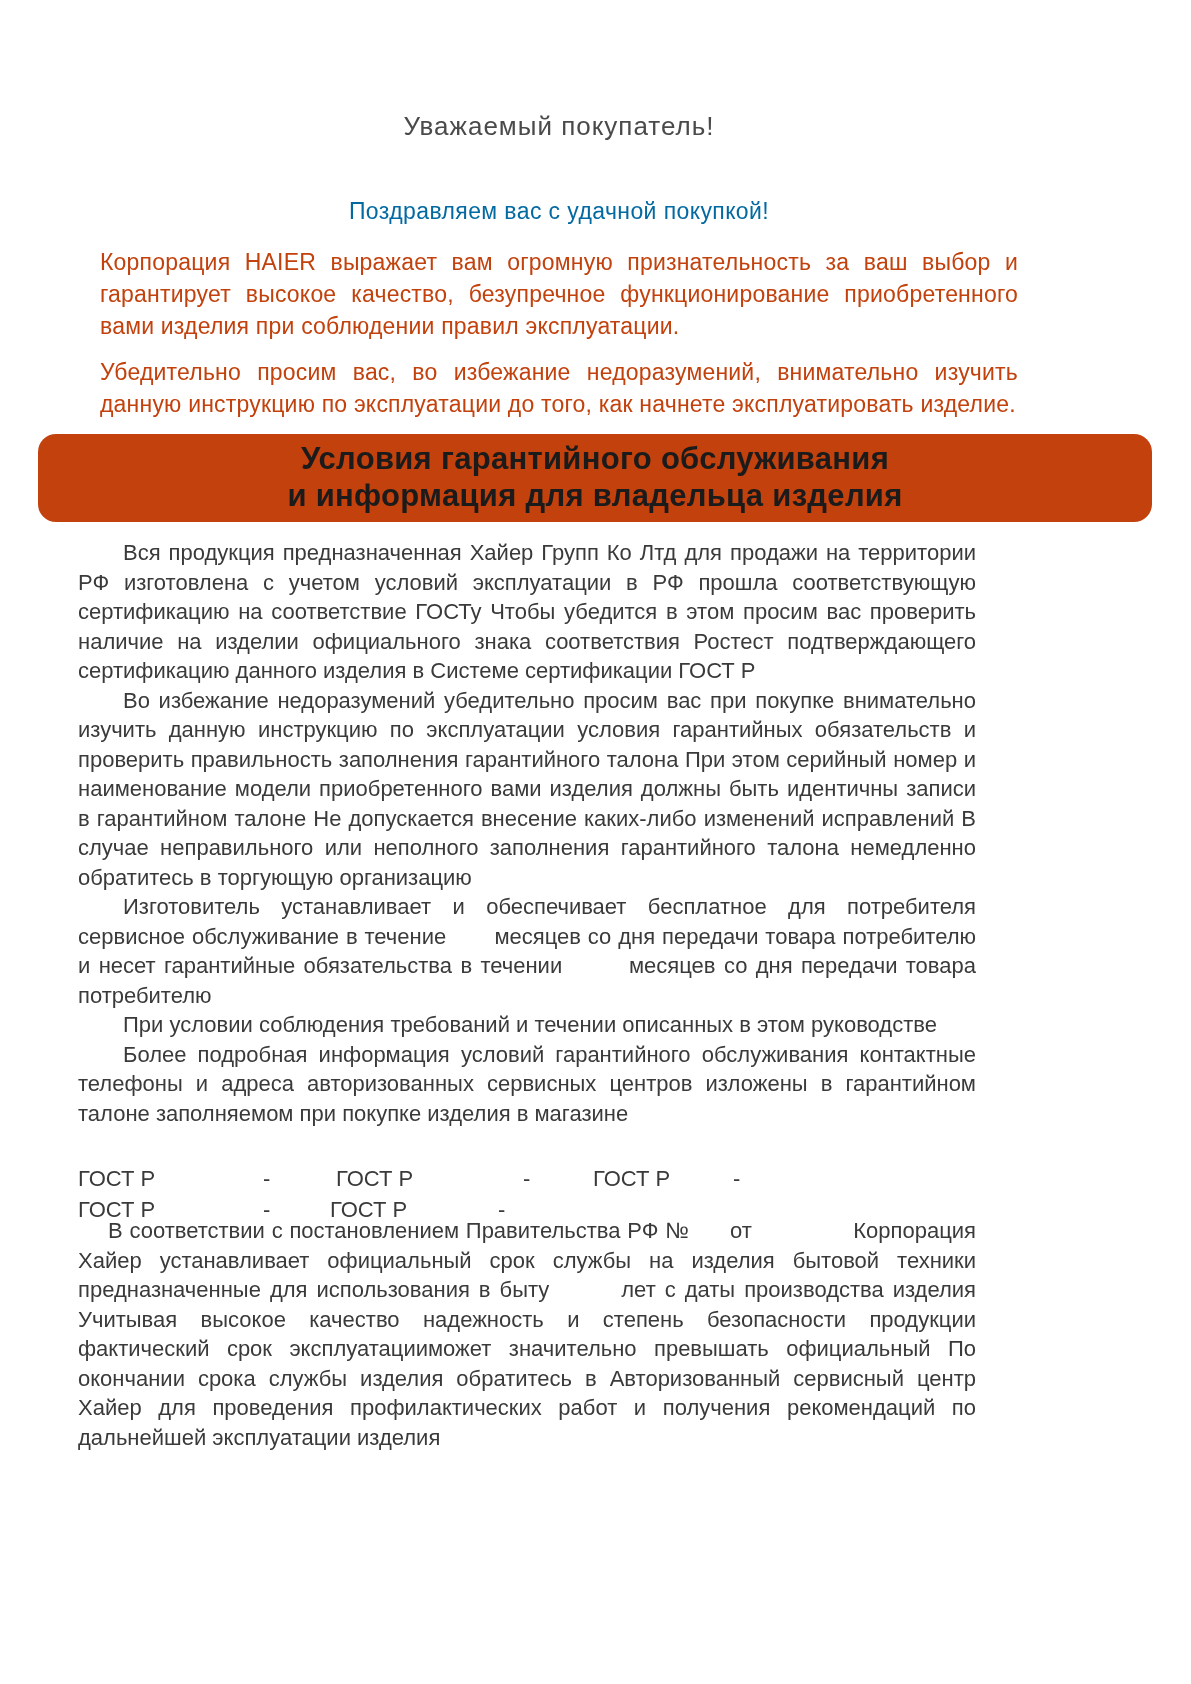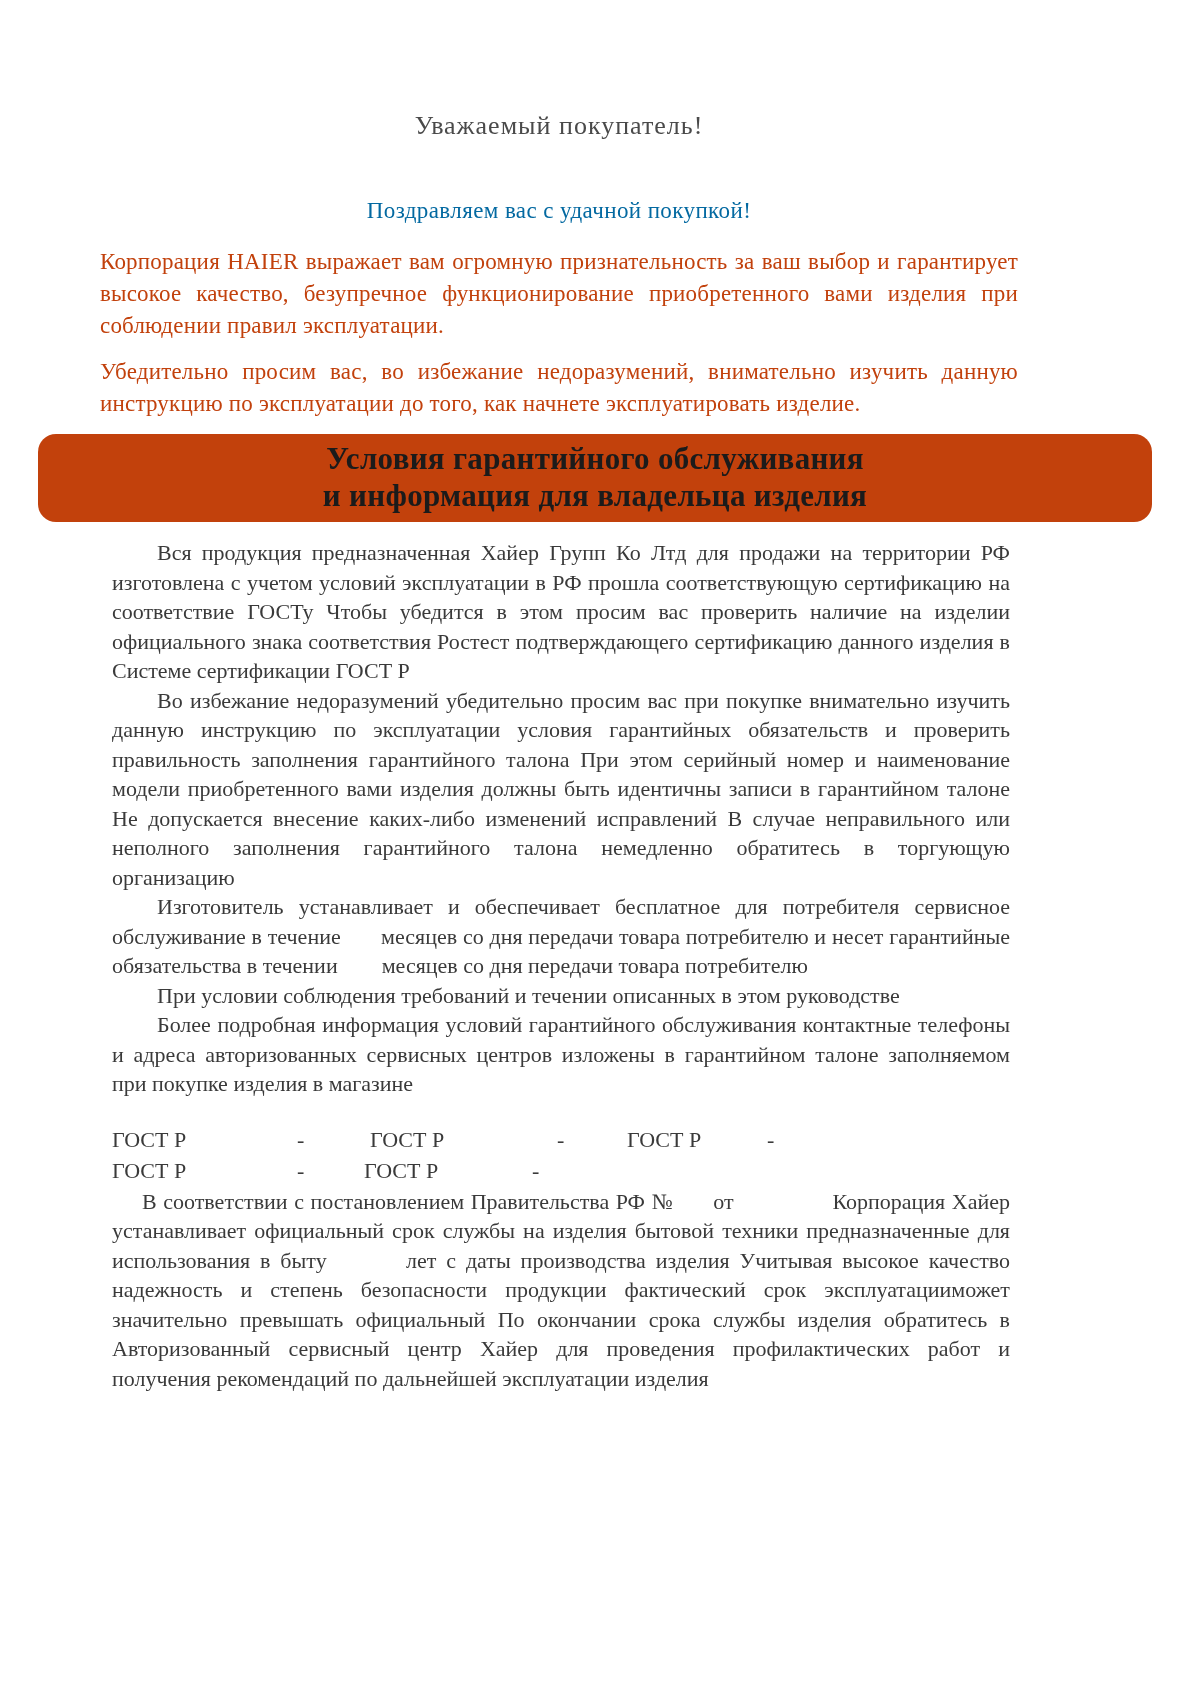--- a/index.html
+++ b/index.html
@@ -3,21 +3,21 @@
 <meta charset="utf-8">
 <style>
   * { margin: 0; padding: 0; box-sizing: border-box; }
   html, body { background: #ffffff; }
   .page {
     position: relative;
     width: 1191px;
     height: 1504px;
     margin: 0 auto;
     background: #ffffff;
-    font-family: Liberation Serif, serif;
+    font-family: Liberation Sans, sans-serif;
     color: #3d3d3d;
     overflow: hidden;
   }
   .intro-wrap {
     margin-left: 100px;
     width: 918px;
   }
   .greeting {
     padding-top: 110px;
     text-align: center;
@@ -53,42 +53,42 @@
     text-align: center;
   }
   .section-banner .title-line {
     font-size: 31px;
     font-weight: 700;
     line-height: 37px;
     letter-spacing: 0.3px;
     color: #1b1b1b;
   }
   .body-wrap {
-    margin: 16px 0 0 112px;
+    margin: 16px 0 0 78px;
     width: 898px;
     font-size: 22px;
     line-height: 29.5px;
     color: #3a3a3a;
   }
   .body-p {
     text-align: justify;
     text-indent: 45px;
   }
   .gost-block { margin-top: 26px; }
   .gost-intro {
     text-indent: 45px;
     text-align: left;
   }
   .gost-row {
     position: relative;
     height: 31px;
   }
   .gost-cell {
     position: absolute;
-    top: 0;
+    top: 10px;
     white-space: nowrap;
   }
   .r1c0, .r2c0 { left: 0; }
   .r1c1, .r2c1 { left: 185px; }
   .r1c2 { left: 258px; }
   .r2c2 { left: 252px; }
   .r1c3 { left: 445px; }
   .r2c3 { left: 420px; }
   .r1c4 { left: 515px; }
   .r1c5 { left: 655px; }

